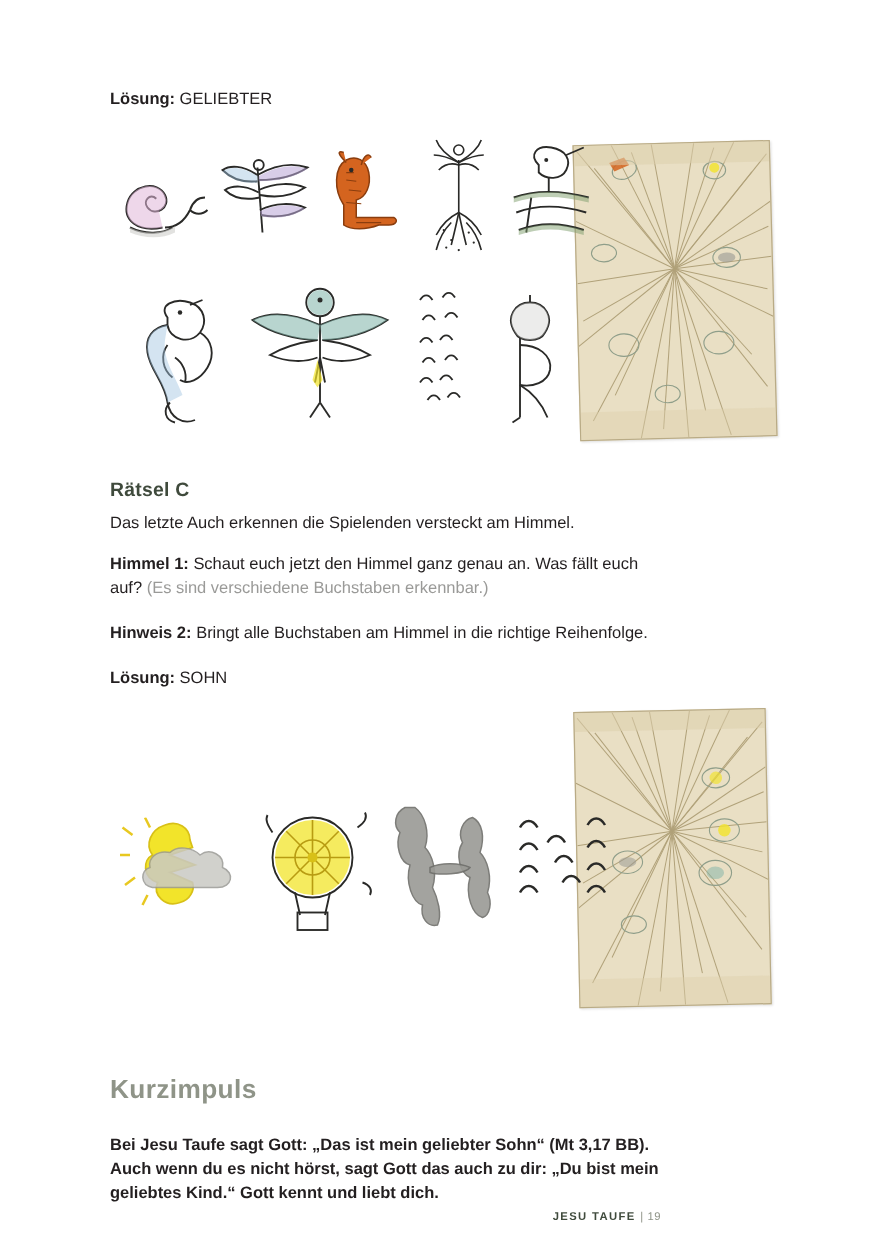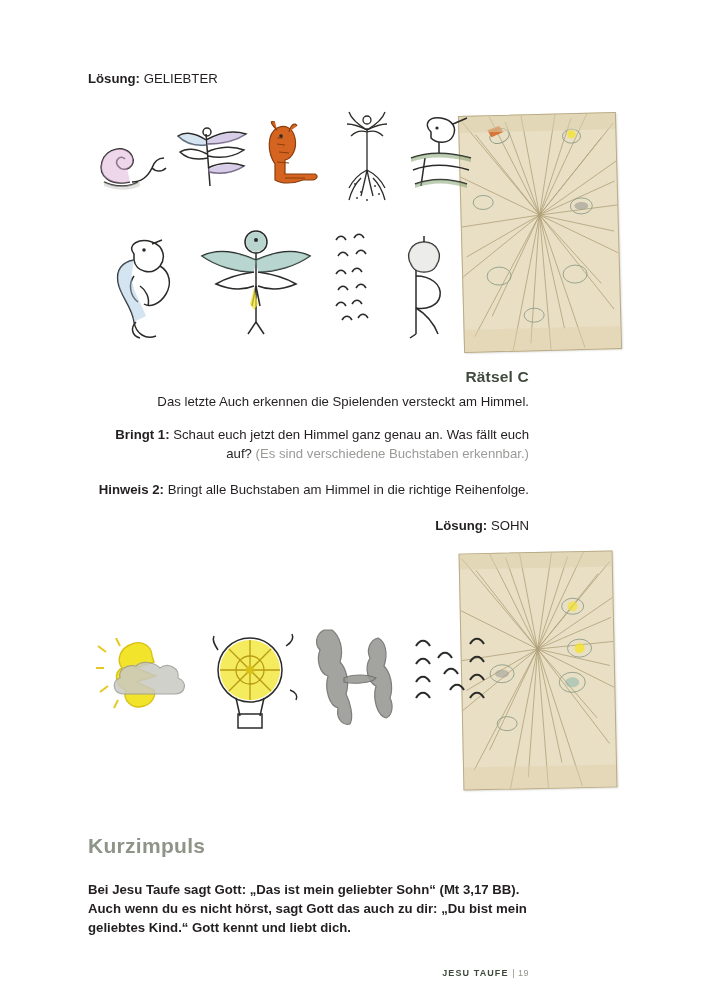--- a/index.html
+++ b/index.html
@@ -340,26 +340,26 @@
           <path d="M30 100 L24 104"></path>
         </g>
         <g fill="#cfcfcc" opacity="0.4" stroke="none">
           <path d="M26 32 C18 20 26 8 38 8 C50 8 58 20 50 32 C46 40 30 40 26 32 z"></path>
         </g>
       </svg>
     </div>
 
   </div>
 
-  <div style="text-align:right;">
+  <div style="margin-top:16px;">
     <div class="section-title">Rätsel C</div>
     <p class="para tight">Das letzte Auch erkennen die Spielenden versteckt am Himmel.</p>
 
     <p class="para">
-      <span class="bold">Bringt 1:</span>
+      <span class="bold">Himmel 1:</span>
       <span>Schaut euch jetzt den Himmel ganz genau an. Was fällt euch auf?</span>
       <span class="muted">(Es sind verschiedene Buchstaben erkennbar.)</span>
     </p>
 
     <p class="para">
       <span class="bold">Hinweis 2:</span>
       <span>Bringt alle Buchstaben am Himmel in die richtige Reihenfolge.</span>
     </p>
 
     <p class="para">
@@ -484,21 +484,21 @@
           <path d="M60 8 C64 1 70 1 74 8"></path>
           <path d="M60 26 C64 19 70 19 74 26"></path>
           <path d="M60 44 C64 37 70 37 74 44"></path>
           <path d="M60 62 C64 55 70 55 74 62"></path>
         </g>
       </svg>
     </div>
 
   </div>
 
-  <div style="margin-top:32px;">
+  <div style="margin-top:42px;">
     <div class="kurzimpuls">Kurzimpuls</div>
     <p class="para" style="max-width:545px;font-weight:bold;">Bei Jesu Taufe sagt Gott: „Das ist mein geliebter Sohn“ (Mt 3,17 BB). Auch wenn du es nicht hörst, sagt Gott das auch zu dir: „Du bist mein geliebtes Kind.“ Gott kennt und liebt dich.</p>
   </div>
 
   <div class="footer">
     <span>JESU TAUFE</span>
     <span class="pagenum">|&nbsp;<span>19</span></span>
   </div>
 
 </div>

